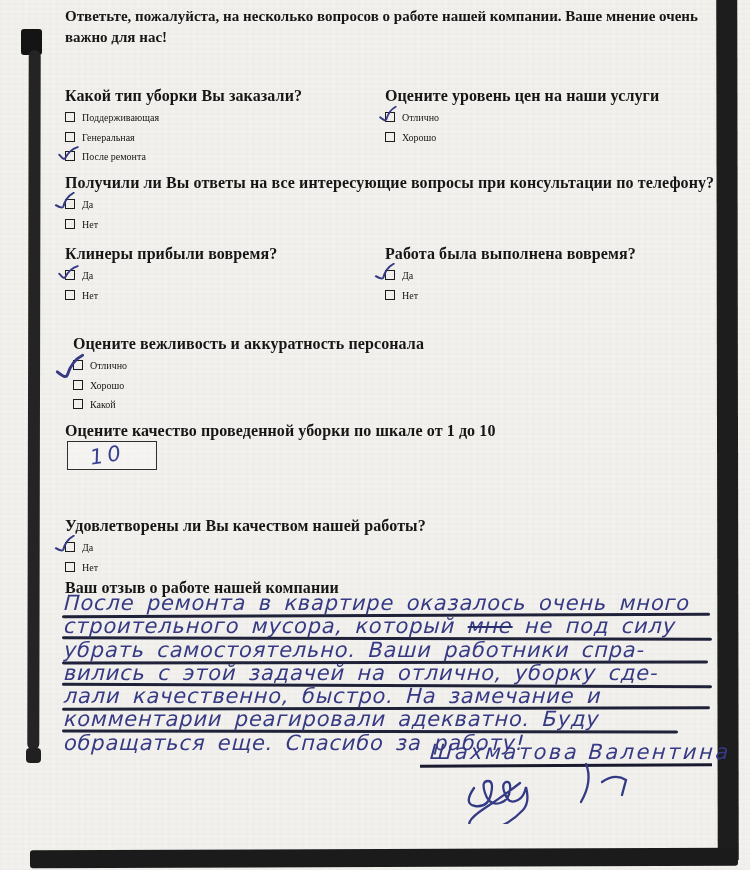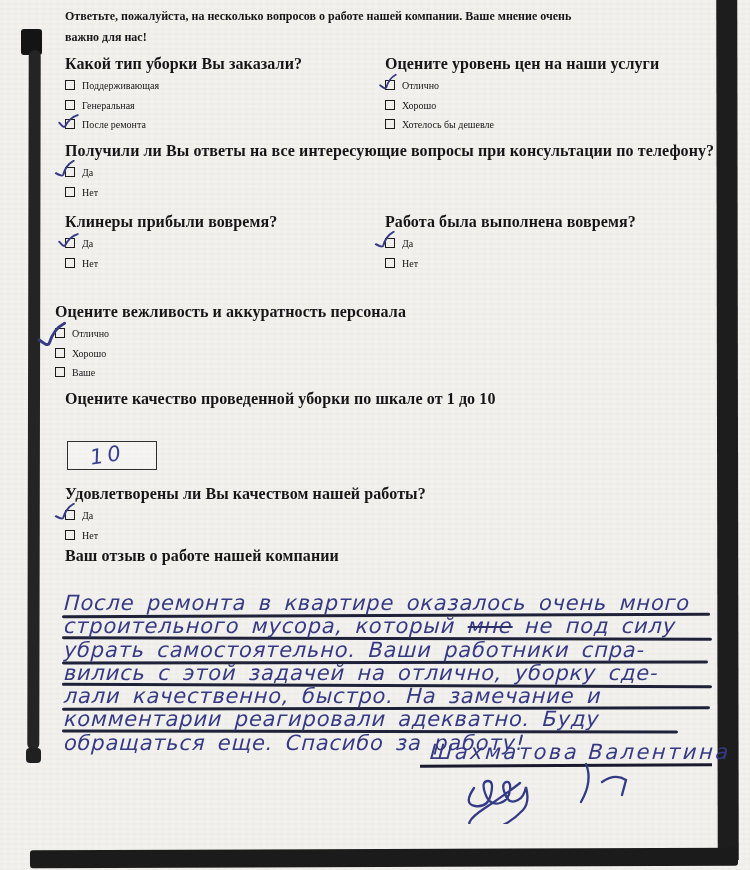--- a/index.html
+++ b/index.html
@@ -14,22 +14,22 @@
     font-family:"Liberation Serif",serif;color:var(--ink);
   }
   
   .edge{position:absolute;background:var(--edge);}
   .edge-left-blob{left:21px;top:29px;width:21px;height:26px;border-radius:3px;background:#141414;}
   .edge-left{left:28px;top:50px;width:12px;height:700px;border-radius:6px;background:#242424;transform:rotate(.12deg);}
   .edge-left-end{left:26px;top:748px;width:15px;height:15px;border-radius:4px;background:#202020;}
   .edge-right{left:717px;top:0;width:21px;height:860px;background:#1d1d1d;transform:rotate(-.1deg);}
   .edge-bottom{left:30px;top:849px;width:708px;height:18px;border-radius:3px;transform:rotate(-.2deg);}
   
-  .intro{position:absolute;left:65px;top:6px;width:660px;font-weight:700;font-size:12px;line-height:21px;}
-  .q{position:absolute;}
+  .intro{position:absolute;left:65px;top:6px;width:660px;font-weight:700;font-size:15px;line-height:21px;}
+  .q{position:absolute;margin-top:32px;}
   .q-title{font-weight:700;font-size:16px;white-space:nowrap;margin-bottom:4px;letter-spacing:.1px;}
   .opt{position:relative;display:flex;align-items:flex-start;margin-top:3.5px;height:16px;}
   .cb{flex:none;width:8px;height:8px;border:1.7px solid #1c1c1c;margin:3px 7px 0 0;background:transparent;}
   .lbl{font-weight:400;font-size:10px;white-space:nowrap;line-height:17px;}
   
   .tick{position:absolute;left:-7px;top:-3px;width:20px;height:17px;color:var(--hand);display:none;pointer-events:none;}
   .opt.is-checked .tick{display:block;}
   .t2 .tick{transform:rotate(-7deg);}
   .t3 .tick{transform:rotate(5deg) scale(1.06);}
   .t4 .tick{transform:rotate(-11deg) scaleX(1.18);left:-10px;}
@@ -106,25 +106,20 @@
       <svg class="tick" viewBox="0 0 22 18">
           <use href="#tick-shape"></use>
         </svg>
       <span class="lbl">Отлично</span>
     </div>
     <div class="opt">
       <span class="cb"></span>
 
       <span class="lbl">Хорошо</span>
     </div>
-    <div class="opt">
-      <span class="cb"></span>
-
-      <span class="lbl">Хотелось бы дешевле</span>
-    </div>
   </div>
 
   <div class="q" style="left:65px;top:142px">
     <div class="q-title">Получили ли Вы ответы на все интересующие вопросы при консультации по телефону?</div>
     <div class="opt t4 is-checked">
       <span class="cb"></span>
       <svg class="tick" viewBox="0 0 22 18">
           <use href="#tick-shape"></use>
         </svg>
       <span class="lbl">Да</span>
@@ -161,38 +156,38 @@
         </svg>
       <span class="lbl">Да</span>
     </div>
     <div class="opt">
       <span class="cb"></span>
 
       <span class="lbl">Нет</span>
     </div>
   </div>
 
-  <div class="q" style="left:55px;top:303px">
+  <div class="q" style="left:73px;top:303px">
     <div class="q-title">Оцените вежливость и аккуратность персонала</div>
     <div class="opt t-big is-checked">
       <span class="cb"></span>
       <svg class="tick" viewBox="0 0 22 18">
           <use href="#tick-shape"></use>
         </svg>
       <span class="lbl">Отлично</span>
     </div>
     <div class="opt">
       <span class="cb"></span>
 
       <span class="lbl">Хорошо</span>
     </div>
     <div class="opt">
       <span class="cb"></span>
 
-      <span class="lbl">Ваше</span>
+      <span class="lbl">Какой</span>
     </div>
   </div>
 
   <div class="q" style="left:65px;top:390px">
     <div class="q-title">Оцените качество проведенной уборки по шкале от 1 до 10</div>
   </div>
   <div class="score-box">
     <span class="score-value">10</span>
   </div>
 

